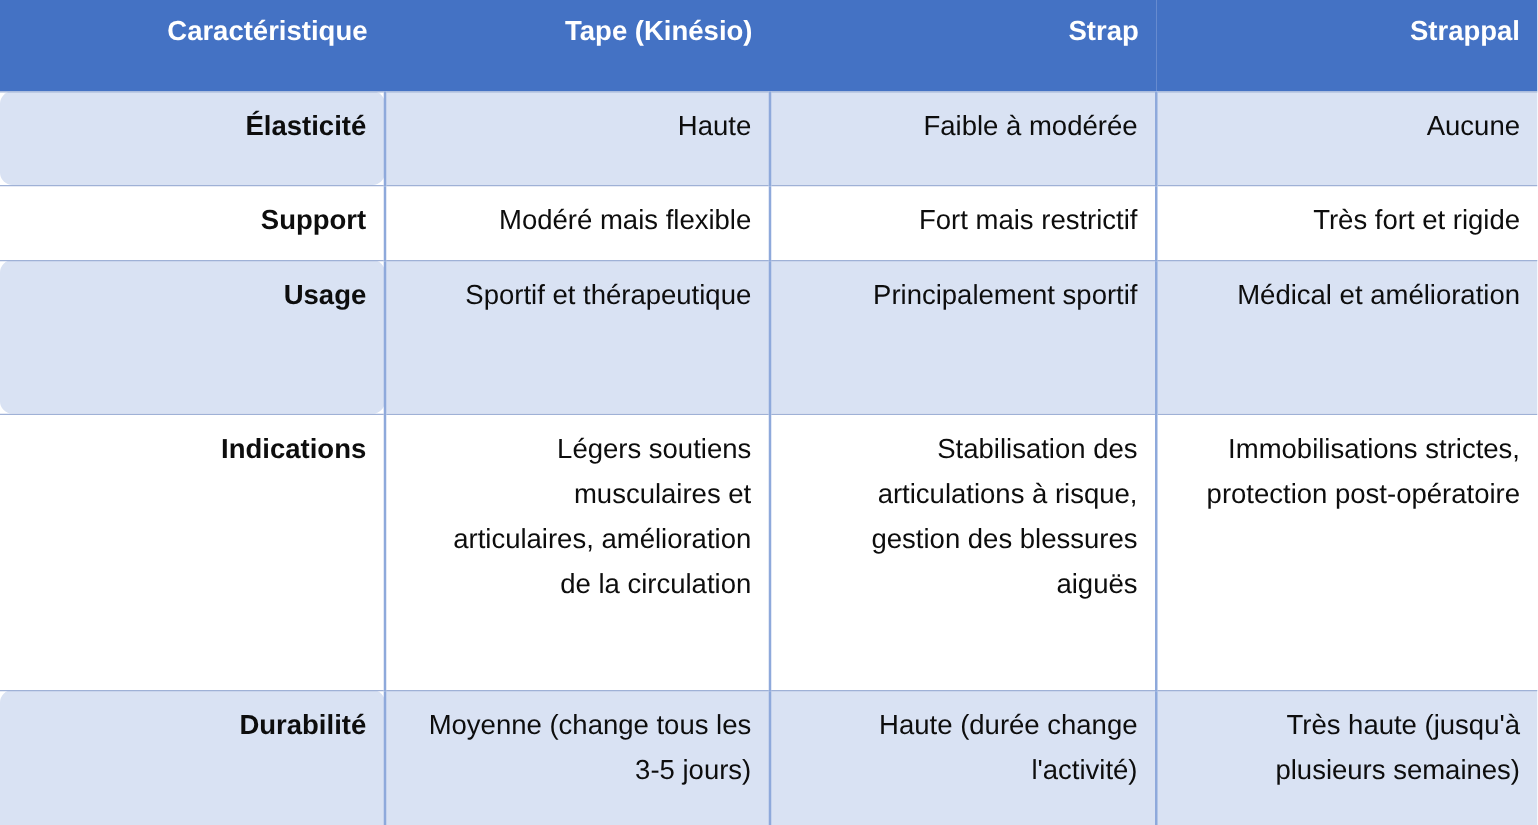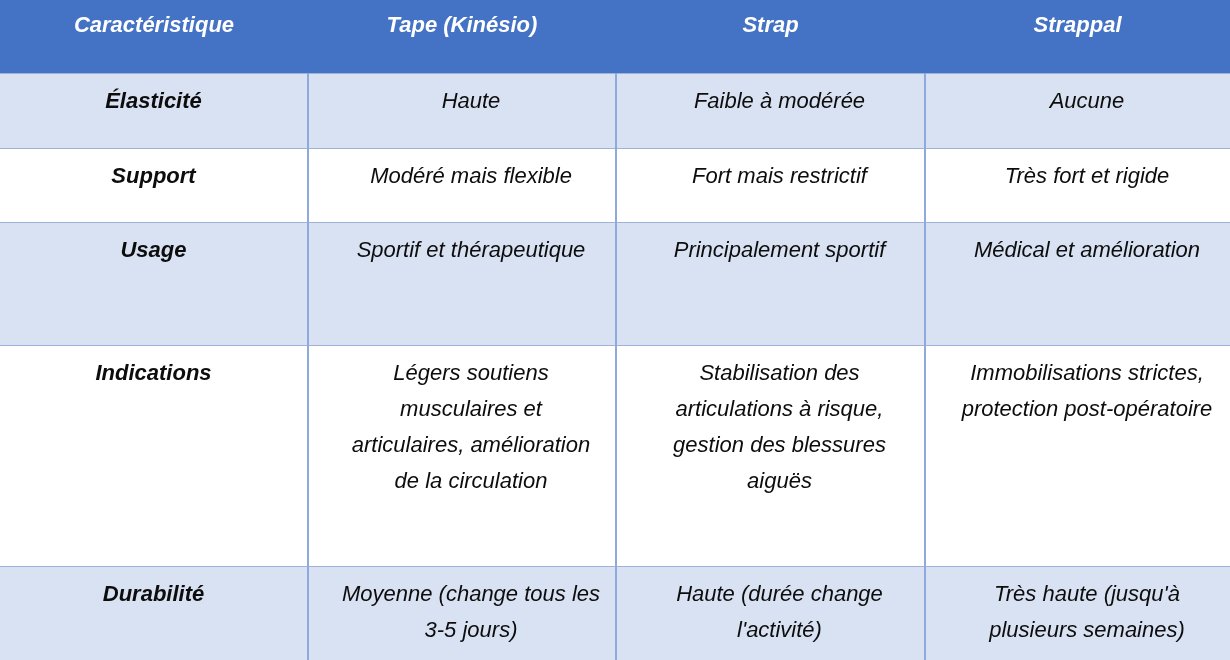--- a/index.html
+++ b/index.html
@@ -16,46 +16,45 @@
     border-collapse: collapse;
     table-layout: fixed;
   }
   col.c1 { width: 308px; }
   col.c2 { width: 308px; }
   col.c3 { width: 309px; }
   col.c4 { width: 305px; }
 
   th, td {
     vertical-align: top;
-    text-align: center;
+    text-align: right;
     font-size: 22px;
     line-height: 36px;
-    font-style: italic;
   }
   thead th {
     background: #4472C4;
     color: #ffffff;
     font-weight: bold;
     padding: 7px 14px 0 14px;
     height: 73px;
     border: none;
   }
   tbody td {
     color: #0d0d0d;
     padding: 9px 14px 0 14px;
     border-top: 1px solid #9FB1D6;
   }
   tbody td + td { border-left: 2px solid #8EA9DB; padding-left: 32px; }
-  tbody td.row-label { font-weight: bold; }
+  tbody td.row-label { font-weight: bold; border-radius: 10px; }
 
   tr.band td  { background: #D9E2F3; }
   tr.plain td { background: #FFFFFF; }
 
   tr.h-elasticite  { height: 75px;  }
-  tr.h-support     { height: 74px;  }
+  tr.h-support     { height: 60px;  }
   tr.h-usage       { height: 123px; margin-top: 37px; }
   tr.h-indications { height: 221px; }
   tr.h-durabilite  { height: 124px; }
 </style>
 </head>
 <body>
 
 <table class="cmp">
   <colgroup>
     <col class="c1">

